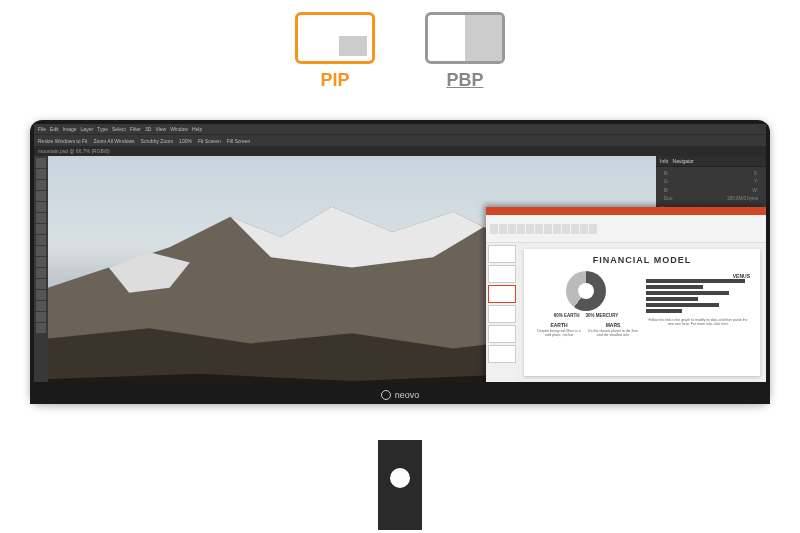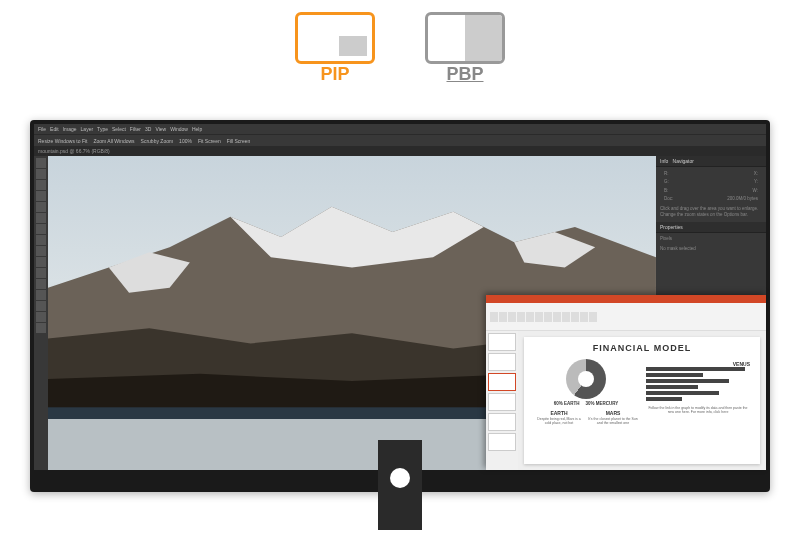--- a/index.html
+++ b/index.html
@@ -14,20 +14,21 @@
   .mode-selector {
     display: flex;
     justify-content: center;
     gap: 50px;
     padding-top: 12px;
   }
   .mode-option {
     display: flex;
     flex-direction: column;
     align-items: center;
+    gap: 6px;
   }
   .mode-icon {
     width: 80px;
     height: 52px;
     border-radius: 6px;
     background: #fff;
     position: relative;
   }
   .mode-icon.active {
     border: 3px solid #f7941d;
@@ -57,23 +58,23 @@
     font-weight: bold;
   }
   .mode-label.active { color: #f7941d; }
   .mode-label.inactive { color: #888; text-decoration: underline; }
 
   .monitor {
     position: absolute;
     left: 30px;
     top: 120px;
     width: 740px;
-    height: 372px;
+    height: 284px;
     background: #1a1a1a;
-    border-radius: 4px;
+    border-radius: 12px;
     box-shadow: 0 2px 8px rgba(0,0,0,0.3);
   }
   .monitor-stand {
     position: absolute;
     left: 50%;
     top: 440px;
     transform: translateX(-50%);
     display: flex;
     flex-direction: column;
     align-items: center;
@@ -539,19 +540,23 @@
                 <div class="bar-row" style="width:35%"></div>
               </div>
               <div class="col-text">Follow the link in the graph to modify its data and then paste the new one here. For more info, click here</div>
             </div>
           </div>
         </div>
       </div>
     </div>
   </div>
 
+  <div class="logo-bar">
+    <span class="logo-circle"></span>
+    <span>neovo</span>
+  </div>
 </div>
 
 <div class="monitor-stand">
   <div class="stand-neck">
     <div class="stand-hole"></div>
   </div>
 </div>
 
 </body></html>

